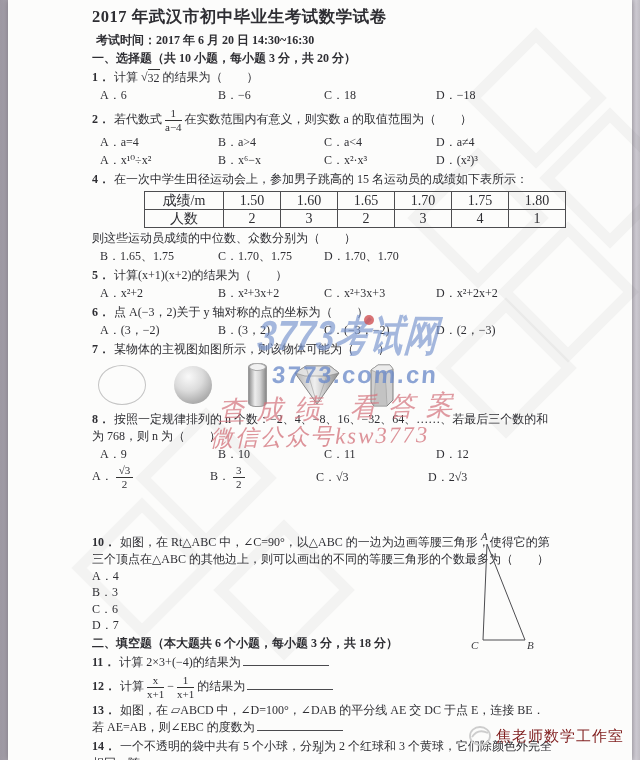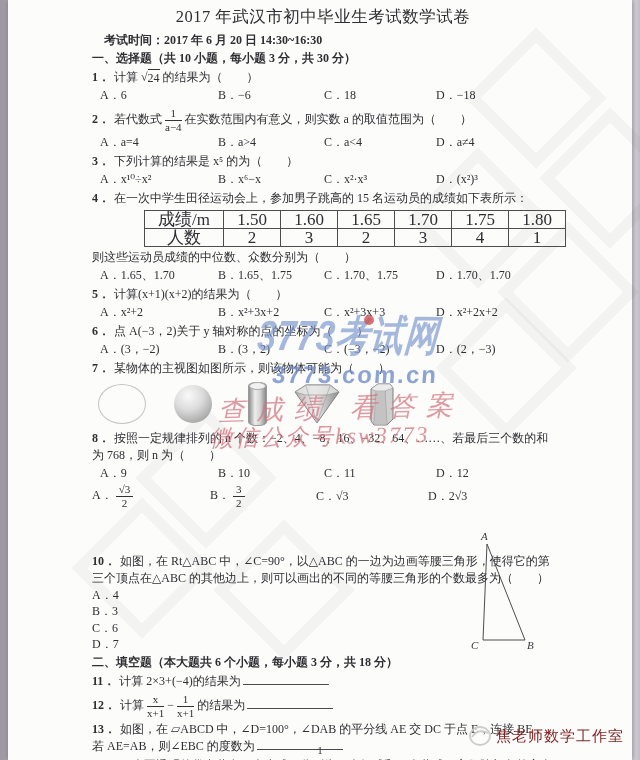--- a/index.html
+++ b/index.html
@@ -9,35 +9,35 @@
     font-family:"Liberation Serif","DejaVu Serif","DejaVu Sans",serif;
   }
   .page{
     position:absolute;left:8px;top:0;width:624px;height:760px;
     background:#fcfcfb;box-shadow:0 0 6px rgba(55,50,62,.45);
   }
   .content{
     position:relative;padding:5px 78px 0 84px;
     font-size:12px;line-height:17px;color:#2e2e33;
   }
-  .title{font-size:16.5px;font-weight:normal;text-align:center;margin:3px 0 7px;letter-spacing:.5px;}
-  .bline{font-weight:bold;margin:0 12px 1px;}
+  .title{font-size:16.5px;font-weight:bold;text-align:left;margin:3px 0 7px;letter-spacing:.5px;}
+  .bline{font-weight:bold;margin:0 4px 1px;}
   .sec{font-weight:bold;margin:1px 0 2px;}
   .q{margin:2px 0 0;}
   .qno{font-weight:bold;margin-right:4px;}
   .opts{display:grid;grid-template-columns:118px 106px 112px 1fr;margin:1px 8px;}
   .opts-tall{align-items:center;margin:2px 0;}
   .blank{display:inline-block;width:86px;border-bottom:1px solid #4a4a4e;height:11px;vertical-align:baseline;margin-left:2px;}
   .rad{border-top:1px solid #333;padding-top:0.5px;}
   .frac{display:inline-flex;flex-direction:column;vertical-align:middle;text-align:center;line-height:11px;font-size:11px;margin:0 3px;}
   .frac .fnum{border-bottom:1px solid #333;padding:0 3px 1px;}
   .frac .fden{padding-top:1px;}
   .fracline{line-height:26px;}
   
-  .dtable{border-collapse:collapse;margin:3px 17px 2px 52px;font-size:17px;}
+  .dtable{border-collapse:collapse;margin:3px 17px 2px 52px;font-size:14px;}
   .dtable td{border:1px solid #4d4d50;text-align:center;padding:0 4px;height:16px;min-width:48px;}
   .dtable td:first-child{min-width:70px;}
   
   .shapes{display:flex;align-items:center;height:48px;margin:3px 0 2px 6px;}
   .shape-circle{width:46px;height:38px;border:1.3px solid #c4c4c4;border-radius:50%;margin-right:28px;}
   .shape-sphere{width:38px;height:38px;border-radius:50%;margin-right:36px;
     background:radial-gradient(circle at 38% 28%,#f9f9f9,#dcdcdc 40%,#b0b0b0 72%,#8f8f8f);}
   .shape-cyl{width:17px;height:42px;margin-right:26px;border:0.5px solid #9a9a9a;border-radius:8px/4px;
     background:linear-gradient(90deg,#8f8f8f,#ededed 35%,#d4d4d4 65%,#898989);position:relative;}
   .shape-cyl:before{content:"";position:absolute;left:0;right:0;top:-1px;height:6px;border-radius:50%;
@@ -75,24 +75,24 @@
   <div class="lat" style="left:510px;top:242px"></div>
   <div class="lat" style="left:448px;top:318px"></div>
   <div class="lat" style="left:148px;top:428px"></div>
   <div class="lat" style="left:84px;top:518px"></div>
   <div class="lat" style="left:226px;top:540px"></div>
 
   <div class="content">
 
     <div class="title">2017 年武汉市初中毕业生考试数学试卷</div>
     <div class="bline">考试时间：2017 年 6 月 20 日 14:30~16:30</div>
-    <div class="sec">一、选择题（共 10 小题，每小题 3 分，共 30 分）</div>
-
-    <p class="q">
-      <b class="qno">1．</b><span>计算 </span><span>√</span><span class="rad">24</span><span> 的结果为（　　）</span>
+    <div class="sec">一、选择题（共 10 小题，每小题 3 分，共 20 分）</div>
+
+    <p class="q">
+      <b class="qno">1．</b><span>计算 </span><span>√</span><span class="rad">32</span><span> 的结果为（　　）</span>
     </p>
     <div class="opts">
       <span>A．6</span>
       <span>B．−6</span>
       <span>C．18</span>
       <span>D．−18</span>
     </div>
 
     <p class="q fracline">
       <b class="qno">2．</b><span>若代数式</span><span class="frac">
@@ -100,23 +100,20 @@
           <span class="fden">a−4</span>
         </span><span>在实数范围内有意义，则实数 a 的取值范围为（　　）</span>
     </p>
     <div class="opts">
       <span>A．a=4</span>
       <span>B．a&gt;4</span>
       <span>C．a&lt;4</span>
       <span>D．a≠4</span>
     </div>
 
-    <p class="q">
-      <b class="qno">3．</b><span>下列计算的结果是 x⁵ 的为（　　）</span>
-    </p>
     <div class="opts">
       <span>A．x¹⁰÷x²</span>
       <span>B．x⁶−x</span>
       <span>C．x²·x³</span>
       <span>D．(x²)³</span>
     </div>
 
     <p class="q">
       <b class="qno">4．</b><span>在一次中学生田径运动会上，参加男子跳高的 15 名运动员的成绩如下表所示：</span>
     </p>
@@ -139,21 +136,20 @@
         <td>3</td>
         <td>4</td>
         <td>1</td>
       </tr>
     </tbody>
       </table>
     <p class="q">
       <span>则这些运动员成绩的中位数、众数分别为（　　）</span>
     </p>
     <div class="opts">
-      <span>A．1.65、1.70</span>
       <span>B．1.65、1.75</span>
       <span>C．1.70、1.75</span>
       <span>D．1.70、1.70</span>
     </div>
 
     <p class="q">
       <b class="qno">5．</b><span>计算(x+1)(x+2)的结果为（　　）</span>
     </p>
     <div class="opts">
       <span>A．x²+2</span>

